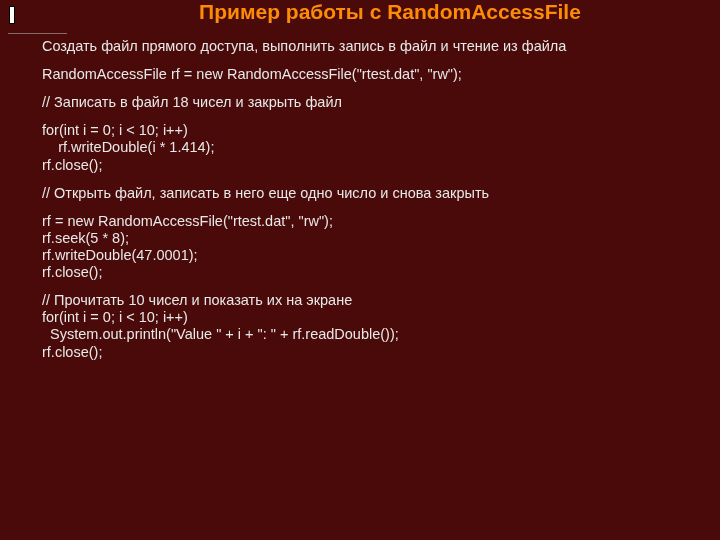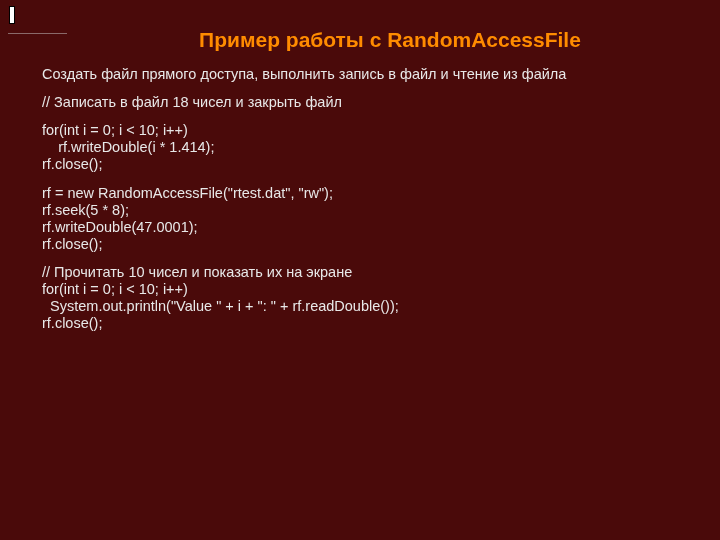--- a/index.html
+++ b/index.html
@@ -25,45 +25,47 @@
       left: 8px;
       width: 59px;
       height: 1px;
       background: #8a6a6a;
     }
     .title {
       color: #ff8c00;
       font-weight: bold;
       font-size: 21px;
       text-align: center;
-      padding-top: 28px;
+      padding-top: 0;
       margin-bottom: 14px;
       padding-left: 60px;
     }
     .content {
       padding: 0 44px 0 42px;
       font-size: 14.5px;
       line-height: 1.18;
     }
     .para { margin-bottom: 11px; white-space: pre-wrap; }
   </style>
 </head>
 <body>
 
 <div class="top-marker"></div>
 <div class="top-rule"></div>
 
 <div class="title">Пример работы с RandomAccessFile</div>
 
 <div class="content">
   <div class="para">Создать файл прямого доступа, выполнить запись в файл и чтение из файла</div>
+  <div class="para">RandomAccessFile rf = new RandomAccessFile("rtest.dat", "rw");</div>
   <div class="para">// Записать в файл 18 чисел и закрыть файл</div>
   <div class="para">for(int i = 0; i &lt; 10; i++)
     rf.writeDouble(i * 1.414);
 rf.close();</div>
+  <div class="para">// Открыть файл, записать в него еще одно число и снова закрыть</div>
   <div class="para">rf = new RandomAccessFile("rtest.dat", "rw");
 rf.seek(5 * 8);
 rf.writeDouble(47.0001);
 rf.close();</div>
   <div class="para">// Прочитать 10 чисел и показать их на экране
 for(int i = 0; i &lt; 10; i++)
   System.out.println("Value " + i + ": " + rf.readDouble());
 rf.close();</div>
 </div>
 

